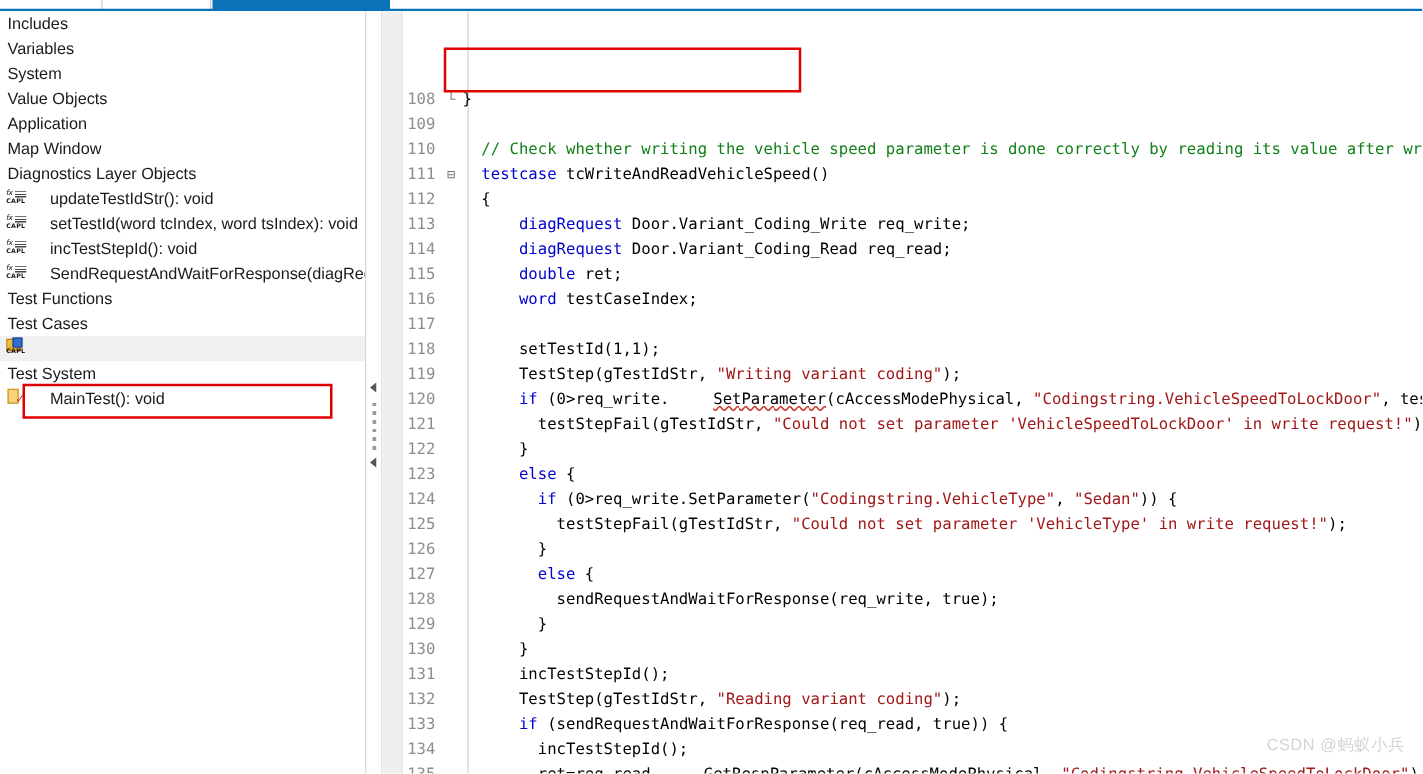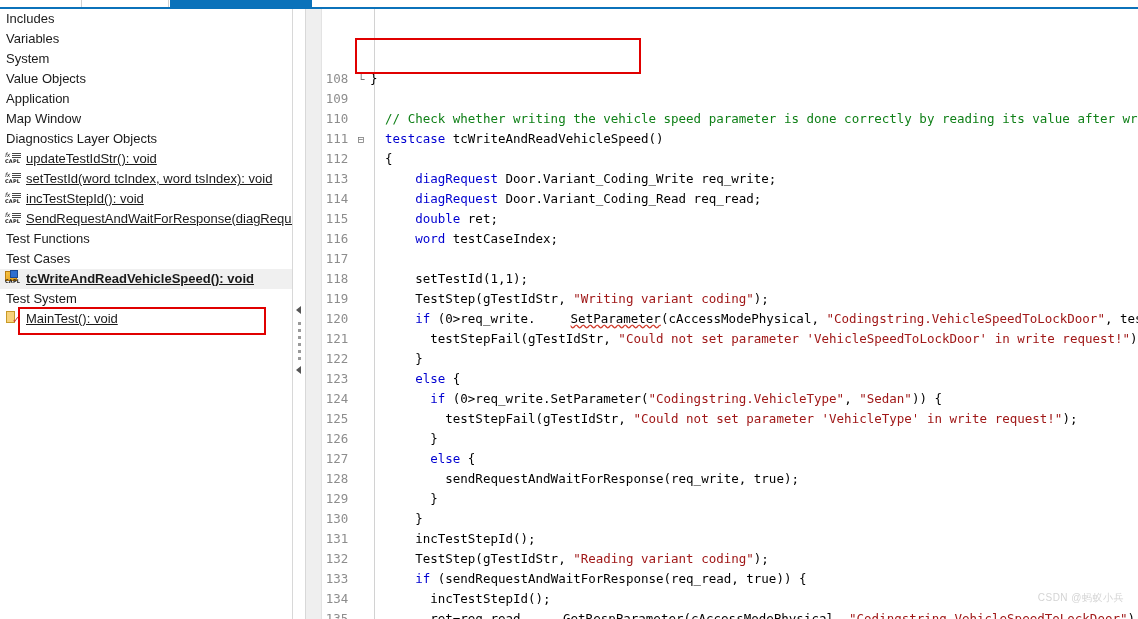--- a/index.html
+++ b/index.html
@@ -70,22 +70,21 @@
     position: relative;
     height: 20px;
     line-height: 20px;
     padding-left: 6px;
     white-space: nowrap;
     font-size: 13px;
     color: #1a1a1a;
     font-family: "Liberation Sans", sans-serif;
   }
   .node.child {
-    padding-left: 26px;
-    text-decoration: underline;
+    padding-left: 40px;
   }
   .node.selected {
     background: #f0f0f0;
     font-weight: bold;
   }
   .node .ico {
     position: absolute;
     left: 5px;
     top: 3px;
     width: 16px;
@@ -284,21 +283,21 @@
     pointer-events: none;
     z-index: 5;
   }
 
   
   .watermark {
     position: absolute;
     right: 14px;
     bottom: 14px;
     font-family: "Liberation Sans", sans-serif;
-    font-size: 10px;
+    font-size: 13px;
     color: #d4d4d4;
     letter-spacing: 0.5px;
     -webkit-user-select: none;
   }
 </style>
 </head>
 <body>
 
 <div id="app">
 
@@ -337,21 +336,21 @@
             <span class="fx">fx</span>
             <span class="bars"></span>
             <span class="lbl">CAPL</span>
           </span><span>SendRequestAndWaitForResponse(diagReques...</span></div>
         <div class="node"><span>Test Functions</span></div>
         <div class="node"><span>Test Cases</span></div>
         <div class="node child selected"><span class="ico ico-capl ico-tc">
             <span class="badge"></span>
             <span class="chk"></span>
             <span class="lbl">CAPL</span>
-          </span><span>tcWriteAndReadVehicleSpeed(): void</span></div>
+          </span></div>
         <div class="node"><span>Test System</span></div>
         <div class="node child"><span class="ico ico-mt">
             <span class="page"></span>
             <span class="tick">✓</span>
           </span><span>MainTest(): void</span></div>
       </div>
     <div class="tree-highlight"></div>
   </div>
 
   <div class="splitter">

